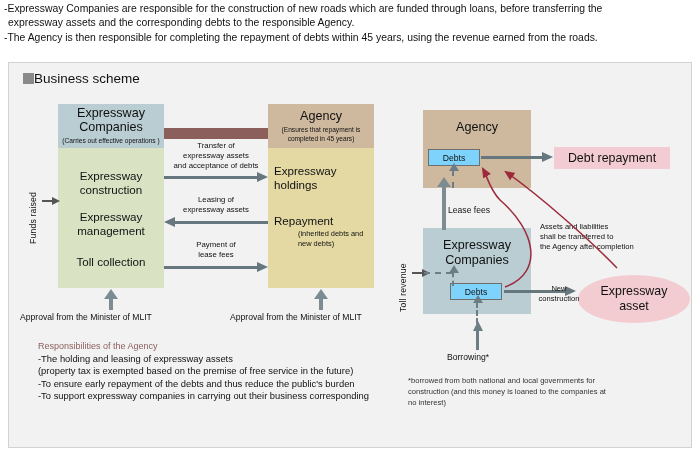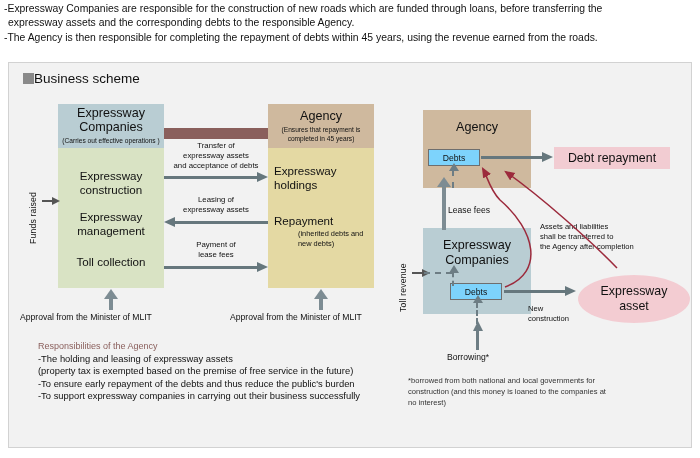--- a/index.html
+++ b/index.html
@@ -254,21 +254,21 @@
   <div class="approval" style="left:20px; top:312px;">Approval from the Minister of MLIT</div>
 
   <div class="varrow" style="left:319px; top:298px; height:12px;"></div>
   <div class="approval" style="left:230px; top:312px;">Approval from the Minister of MLIT</div>
 
   <div class="resp">
     <div class="hd">Responsibilities of the Agency</div>
     <div class="ln">-The holding and leasing of expressway assets</div>
     <div class="ln">(property tax is exempted based on the premise of free service in the future)</div>
     <div class="ln">-To ensure early repayment of the debts and thus reduce the public's burden</div>
-    <div class="ln">-To support expressway companies in carrying out their business successfully</div>
+    <div class="ln">-To support expressway companies in carrying out their business corresponding</div>
   </div>
 
   <div class="box r-agency">
     <div class="cap">Agency</div>
   </div>
 
   <div class="chip debts-ag">Debts</div>
 
   <div class="box ctr debt-repay">Debt repayment</div>
 
@@ -293,21 +293,21 @@
   <div class="vlabel" style="left:398px; top:250px; height:62px;">Toll revenue</div>
   <div class="smallarrow" style="left:412px; top:272px; width:10px;"></div>
   <div class="hdash" style="left:424px; top:272px; width:28px;"></div>
   <div class="vdash" style="left:452px; top:272px; height:14px; border-left-style:dashed;"></div>
 
   <div class="vdash" style="left:476px; top:302px; height:22px;"></div>
   <div class="varrow thin" style="left:476px; top:328px; height:22px;"></div>
   <div class="lab-s" style="left:447px; top:352px;">Borrowing*</div>
 
   <div class="harrow" style="left:504px; top:290px; width:62px;"></div>
-  <div class="lab-xs" style="left:528px; top:304px; width:62px; text-align:left;">
+  <div class="lab-xs" style="left:528px; top:284px; width:62px; text-align:center;">
     <div>New</div>
     <div>construction</div>
   </div>
 
   <div class="harrow" style="left:481px; top:156px; width:62px;"></div>
 
   <div class="lab-xs" style="left:540px; top:222px; width:160px;">
     <div>Assets and liabilities</div>
     <div>shall be transferred to</div>
     <div>the Agency after completion</div>

